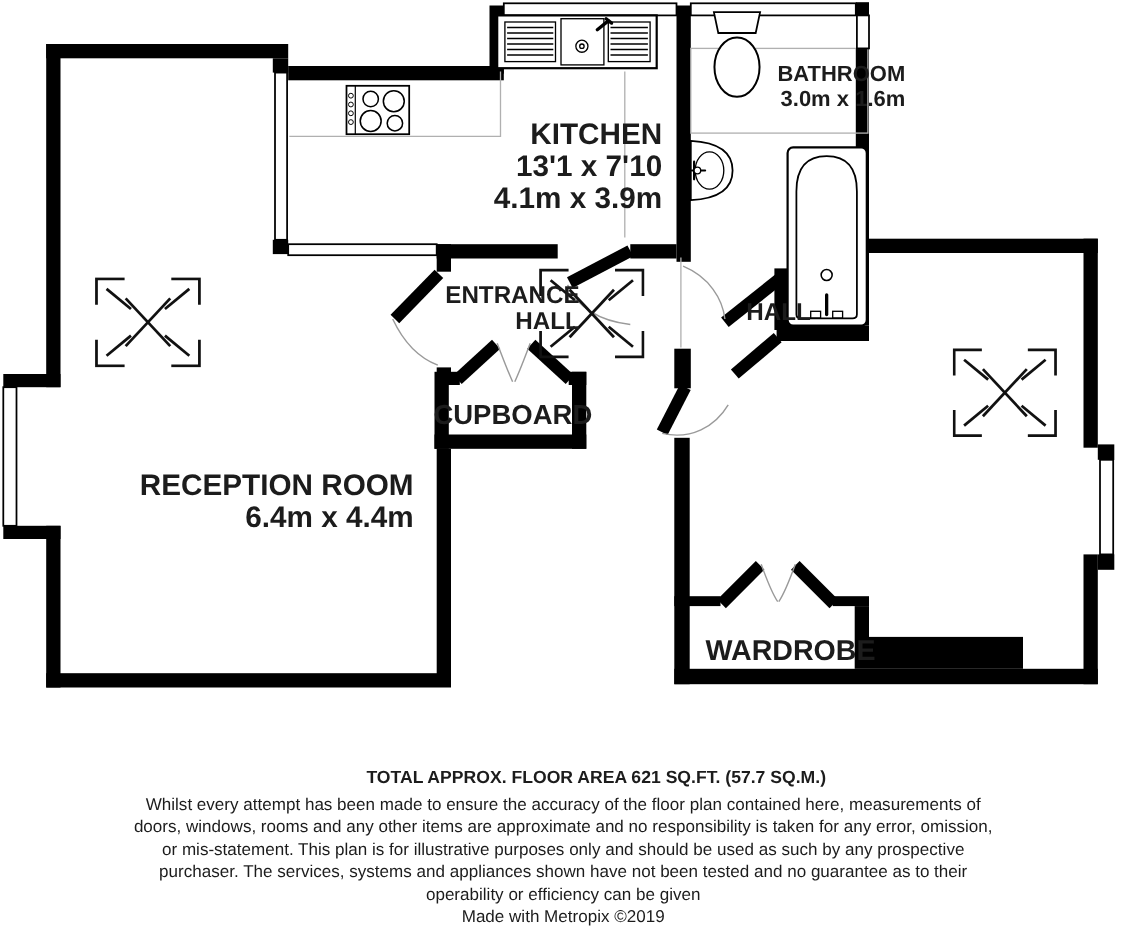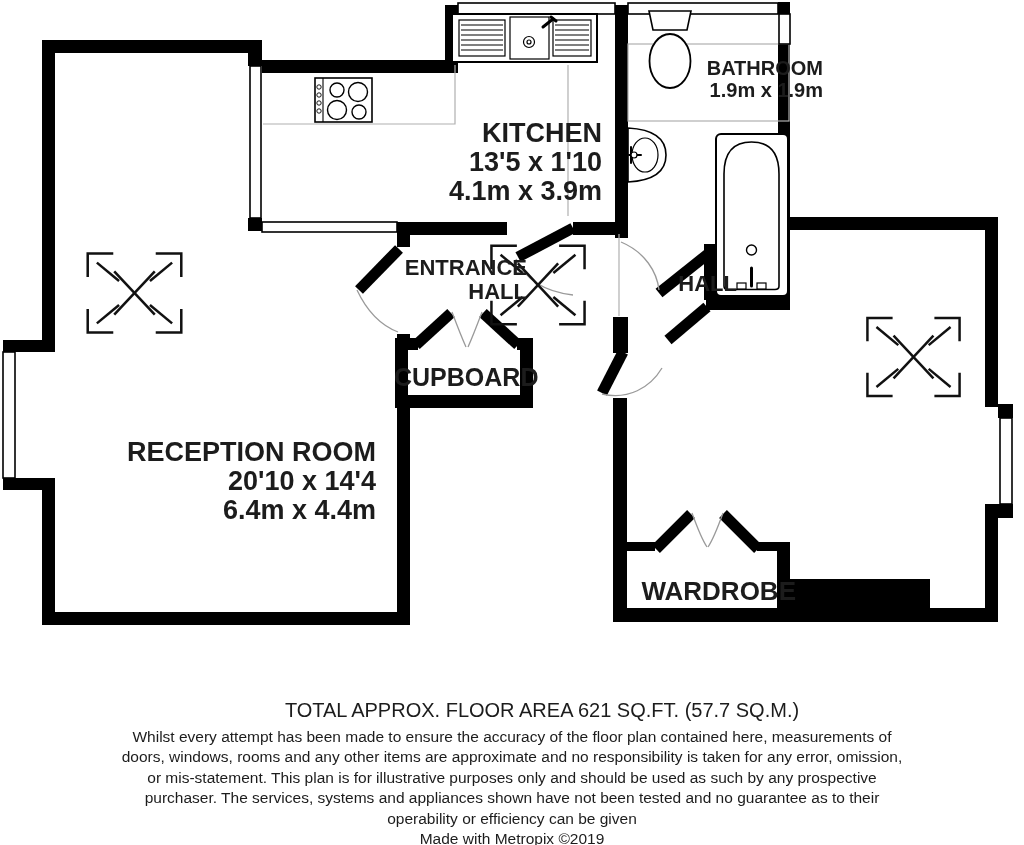--- a/index.html
+++ b/index.html
@@ -1,27 +1,27 @@
 <!DOCTYPE html>
 <html><head>
 <meta charset="utf-8">
 <style>
   html,body{margin:0;padding:0;background:#fff;}
   #canvas{position:relative;width:1024px;height:845px;background:#ffffff;overflow:hidden;
           font-family:"Liberation Sans", sans-serif;}
   #plan-svg{position:absolute;left:0;top:0;z-index:1;}
   .lbl{position:absolute;z-index:2;text-align:right;font-weight:bold;color:#1c1c1c;line-height:1.08;}
   .lbl .dim{display:block;}
-  .lbl-lg{font-size:27px;margin-top:11px;}
+  .lbl-lg{font-size:27px;}
   .lbl-md{font-size:20px;line-height:1.1;}
   .lbl-sm{font-size:22px;}
   .lbl-cup{font-size:25px;}
   .lbl-war{font-size:26px;margin-top:12px;}
   #footer{position:absolute;z-index:2;left:117px;top:699px;width:790px;text-align:center;color:#1c1c1c;}
-  #footer .title{font-size:20px;font-weight:normal;margin:0 0 5px 60px;white-space:nowrap;}
+  #footer .title{font-size:16px;font-weight:bold;margin:0 0 5px 60px;white-space:nowrap;}
   #footer .body{font-size:15.5px;line-height:1.32;}
   #footer .credit{font-size:15.5px;margin-top:1px;}
 </style>
 </head>
 <body>
 
 <div id="canvas">
 
 <svg id="plan-svg" width="1024" height="845" viewBox="0 0 1024 845">
 
@@ -196,32 +196,31 @@
     <rect x="757" y="283" width="9" height="6" stroke-width="1.2"></rect>
   </g>
 
   <use href="#xmark" x="76" y="252" width="117" height="82"></use>
   <use href="#xmark" x="490" y="240" width="96" height="90"></use>
   <use href="#xmark" x="866" y="316" width="95" height="82"></use>
 </svg>
 
   <div class="lbl lbl-lg" style="left:382px;top:108px;width:220px;">
     <span>KITCHEN</span>
-    <span class="dim">13'5 x 1'10</span>
+    <span class="dim">13'1 x 7'10</span>
     <span class="dim">4.1m x 3.9m</span>
   </div>
 
   <div class="lbl lbl-md" style="left:643px;top:57px;width:180px;">
     <span>BATHROOM</span>
-    <span class="dim">1.9m x 1.9m</span>
+    <span class="dim">3.0m x 1.6m</span>
   </div>
 
   <div class="lbl lbl-lg" style="left:76px;top:427px;width:300px;">
     <span>RECEPTION ROOM</span>
-    <span class="dim">20'10 x 14'4</span>
     <span class="dim">6.4m x 4.4m</span>
   </div>
 
 
   <div class="lbl lbl-sm" style="left:367px;top:256px;width:160px;">
     <span>ENTRANCE</span>
     <span class="dim">HALL</span>
   </div>
 
   <div class="lbl lbl-sm" style="left:637px;top:272px;width:100px;">

